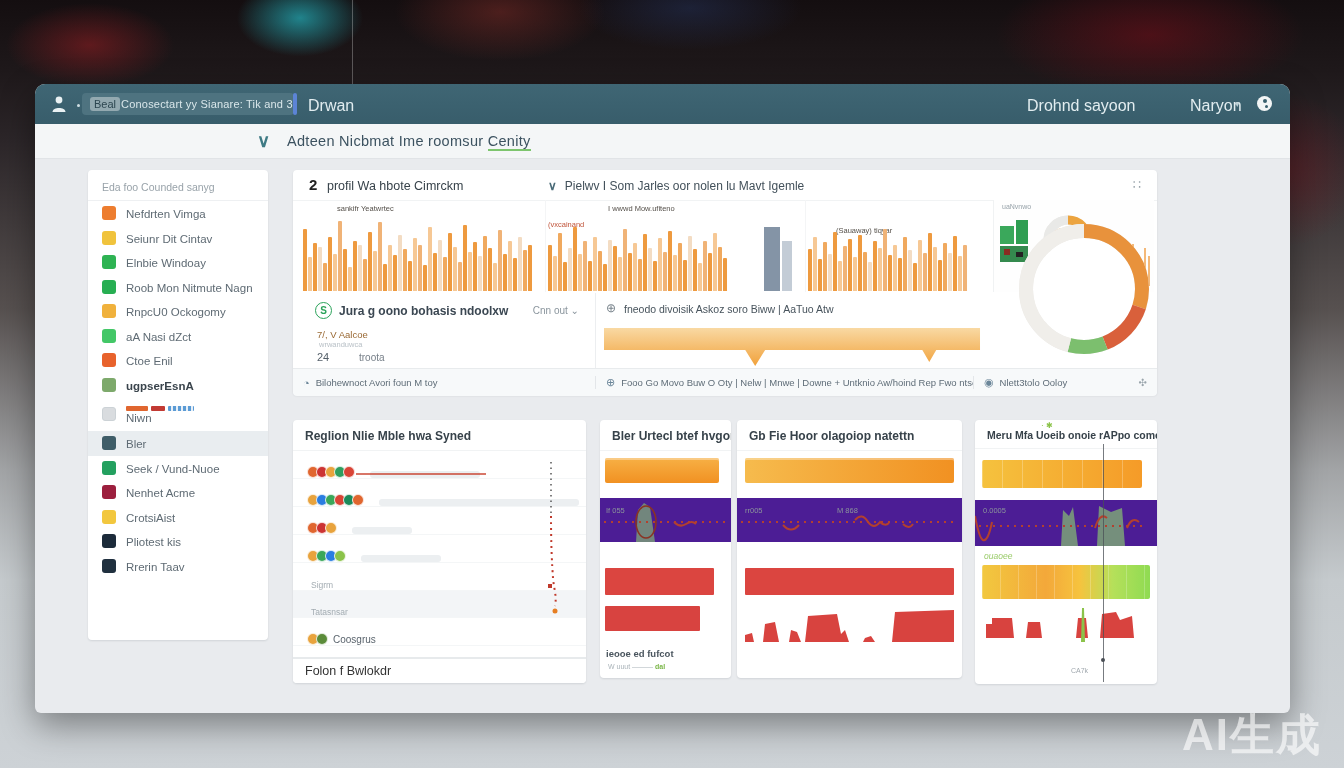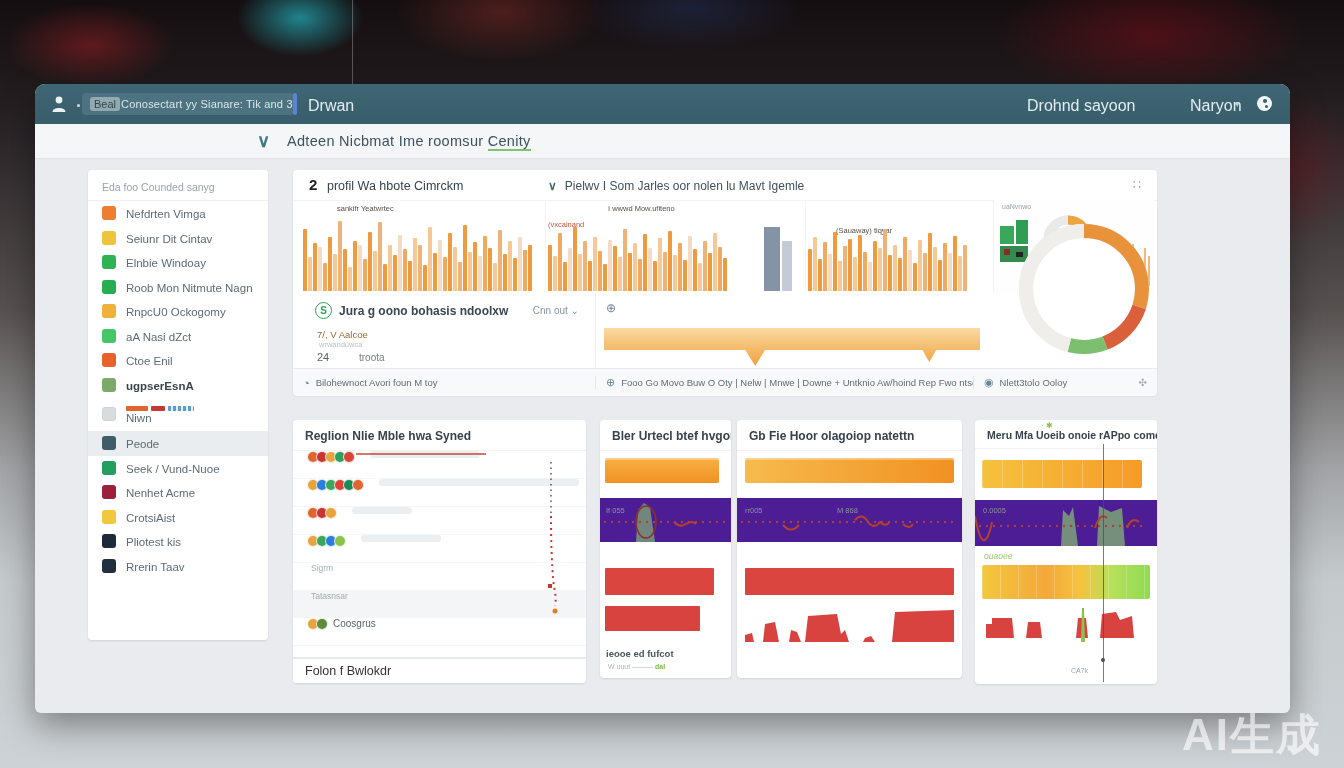--- a/index.html
+++ b/index.html
@@ -118,21 +118,21 @@
   .f-cell{display:flex;align-items:center;gap:6px;padding:0 10px;box-sizing:border-box;white-space:nowrap;overflow:hidden;cursor:pointer}
   .f-cell .f-ico{color:#6b8699;font-size:11px}
   .fc1{width:302px}.fc2{width:378px;border-left:1px solid #e3e6e9}.fc3{width:184px;border-left:1px solid #e3e6e9}
   .fc3 .f-end{margin-left:auto;color:#9aa5ac;font-size:10px}
 
   
   #p1{left:258px;top:336px;width:293px;height:263px}
   .pnl-head{padding:9px 12px 7px;font-size:12px;font-weight:600;color:#37424a;border-bottom:1px solid #f1f3f4;
     white-space:nowrap;overflow:hidden}
   .p1-rows{position:relative}
-  .p1-row{display:flex;align-items:flex-start;height:27px;padding-left:14px;border-bottom:1px solid #f4f6f7;cursor:pointer}
+  .p1-row{display:flex;align-items:flex-end;height:27px;padding-left:14px;border-bottom:1px solid #f4f6f7;cursor:pointer}
   .p1-row .dots{display:flex}
   .p1-row .dots i{width:10px;height:10px;border-radius:50%;display:block;margin-right:-3px;border:1px solid rgba(255,255,255,.8)}
   .p1-label{font-size:10px;color:#5a646d;margin-left:8px}
   .p1-row.tiny .p1-label{font-size:8.5px;color:#a3acb2;margin-left:4px}
   .p1-row.band{background:#f3f5f7}
   .fadebar{position:relative;height:7px;background:#eceff1;border-radius:3px;margin-left:10px}
   .p1-row.strike .fadebar::after{content:"";position:absolute;left:-14px;right:-6px;top:2px;height:2px;background:rgba(200,60,40,.7)}
   .p1-mini{height:16px;background:#eef1f3;font-size:8px;color:#98a2a9;display:flex;align-items:center;padding-left:58px;letter-spacing:1px}
   .p1-foot{position:absolute;left:0;bottom:0;width:100%;height:26px;background:#fff;border-top:2px solid #e7eaec;
     border-radius:0 0 4px 4px;font-size:12.5px;color:#333;display:flex;align-items:center;padding-left:12px;box-sizing:border-box}
@@ -281,21 +281,21 @@
                 <i class="ms2"></i>
                 <i class="ms3"></i>
               </span>
               <span class="side-label">Niwn</span>
             </span>
           </div>
           <div class="side-item selected">
             <span class="swatch" style="background: rgb(63, 93, 104);"></span>
             <span class="lblwrap">
               
-              <span class="side-label">Peode</span>
+              <span class="side-label">Bler</span>
             </span>
           </div>
           <div class="side-item">
             <span class="swatch" style="background: rgb(35, 160, 95);"></span>
             <span class="lblwrap">
               
               <span class="side-label">Seek / Vund-Nuoe</span>
             </span>
           </div>
           <div class="side-item">
@@ -513,20 +513,21 @@
           <span class="s-badge">S</span>
           <span class="a-title">Jura g oono bohasis ndoolxw</span>
           <span class="a-right">Cnn out ⌄</span>
           <span class="a-l1">7/, V Aalcoe</span>
           <span class="a-l2">wrwanduwca</span>
           <span class="a-v">24</span>
           <span class="a-vu">troota</span>
         </div>
         <div class="cardB">
           <span class="b-ico">⊕</span>
+          <span class="b-title">fneodo divoisik Askoz soro Biww | AaTuo Atw</span>
           <svg class="bandsvg" width="378" height="46" viewBox="0 0 380 46">
             <defs>
               <linearGradient id="gradB" x1="0" y1="0" x2="0" y2="1">
                 <stop offset="0" stop-color="#f9d9a3"></stop>
                   <stop offset="1" stop-color="#f1a23c"></stop>
               </linearGradient>
             </defs>
             <path fill="url(#gradB)" d="M0,8 L378,8 L378,30 L334,30 L327,42 L320,30 L162,30 L152,46 L142,30 L0,30 Z"></path>
           </svg>
         </div>

